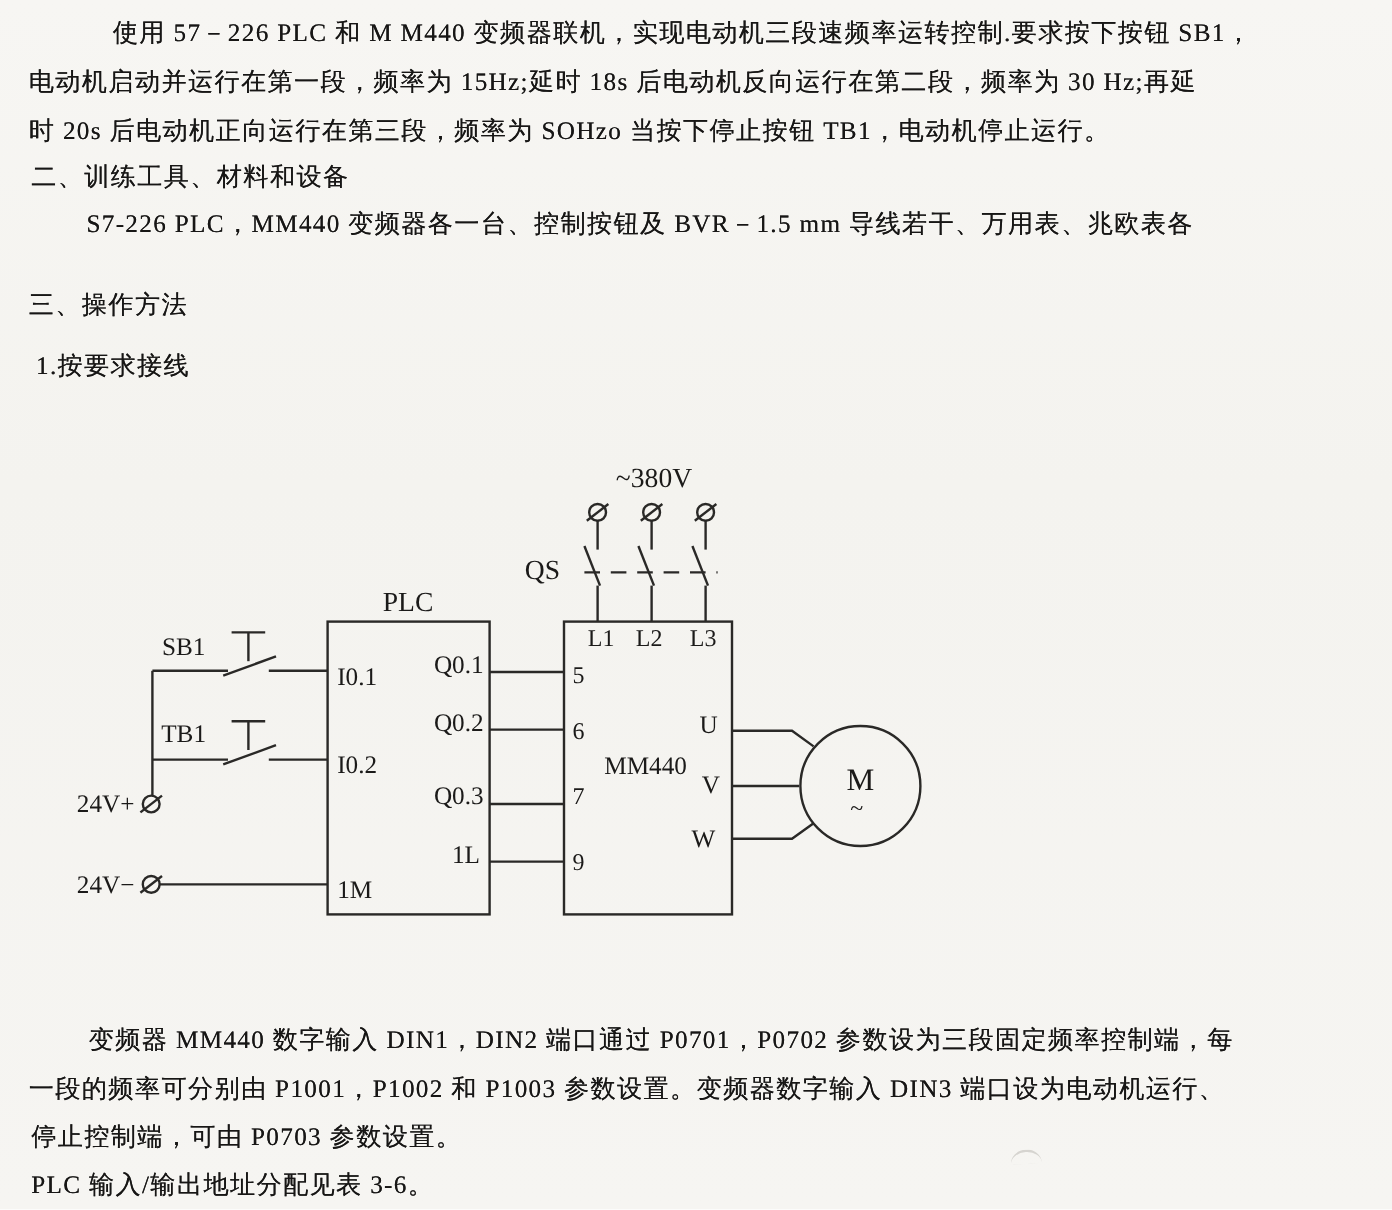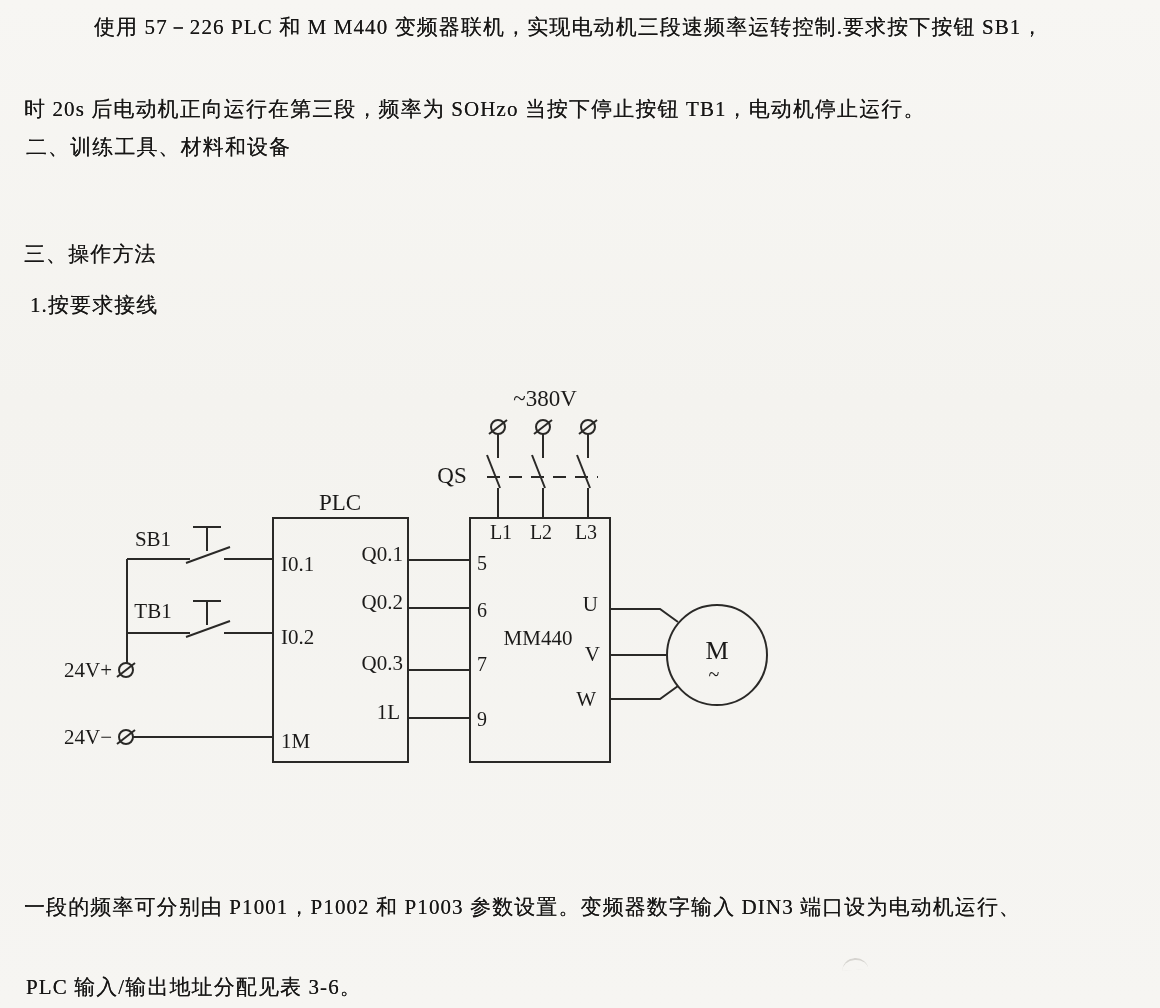--- a/index.html
+++ b/index.html
@@ -30,25 +30,29 @@
     border-top:2px solid #c9c7c2;border-radius:50% 50% 0 0/100% 100% 0 0;
     transform:rotate(-4deg);opacity:.7;
   }
 </style>
 </head>
 <body>
 
 <div class="page">
 
   <div class="tline" style="left:94px;top:14px">使用 57－226 PLC 和 M M440 变频器联机，实现电动机三段速频率运转控制.要求按下按钮 SB1，</div>
+  <div class="tline" style="left:24px;top:55px">电动机启动并运行在第一段，频率为 15Hz;延时 18s 后电动机反向运行在第二段，频率为 30 Hz;再延</div>
   <div class="tline" style="left:24px;top:96px">时 20s 后电动机正向运行在第三段，频率为 SOHzo 当按下停止按钮 TB1，电动机停止运行。</div>
   <div class="tline" style="left:26px;top:134px">二、训练工具、材料和设备</div>
+  <div class="tline" style="left:72px;top:173px">S7-226 PLC，MM440 变频器各一台、控制按钮及 BVR－1.5 mm 导线若干、万用表、兆欧表各</div>
   <div class="tline" style="left:24px;top:241px">三、操作方法</div>
   <div class="tline" style="left:30px;top:292px">1.按要求接线</div>
+  <div class="tline" style="left:74px;top:853px">变频器 MM440 数字输入 DIN1，DIN2 端口通过 P0701，P0702 参数设为三段固定频率控制端，每</div>
   <div class="tline" style="left:24px;top:894px">一段的频率可分别由 P1001，P1002 和 P1003 参数设置。变频器数字输入 DIN3 端口设为电动机运行、</div>
+  <div class="tline" style="left:26px;top:934px">停止控制端，可由 P0703 参数设置。</div>
   <div class="tline" style="left:26px;top:974px">PLC 输入/输出地址分配见表 3-6。</div>
 
   <svg class="diagram" width="900" height="433" viewBox="0 0 900 433">
     <g stroke="#2a2927" stroke-width="2" fill="none">
 
       <g>
         <circle cx="498" cy="52" r="7"></circle>
           <line x1="489" y1="59" x2="507" y2="45"></line>
         <circle cx="543" cy="52" r="7"></circle>
           <line x1="534" y1="59" x2="552" y2="45"></line>

